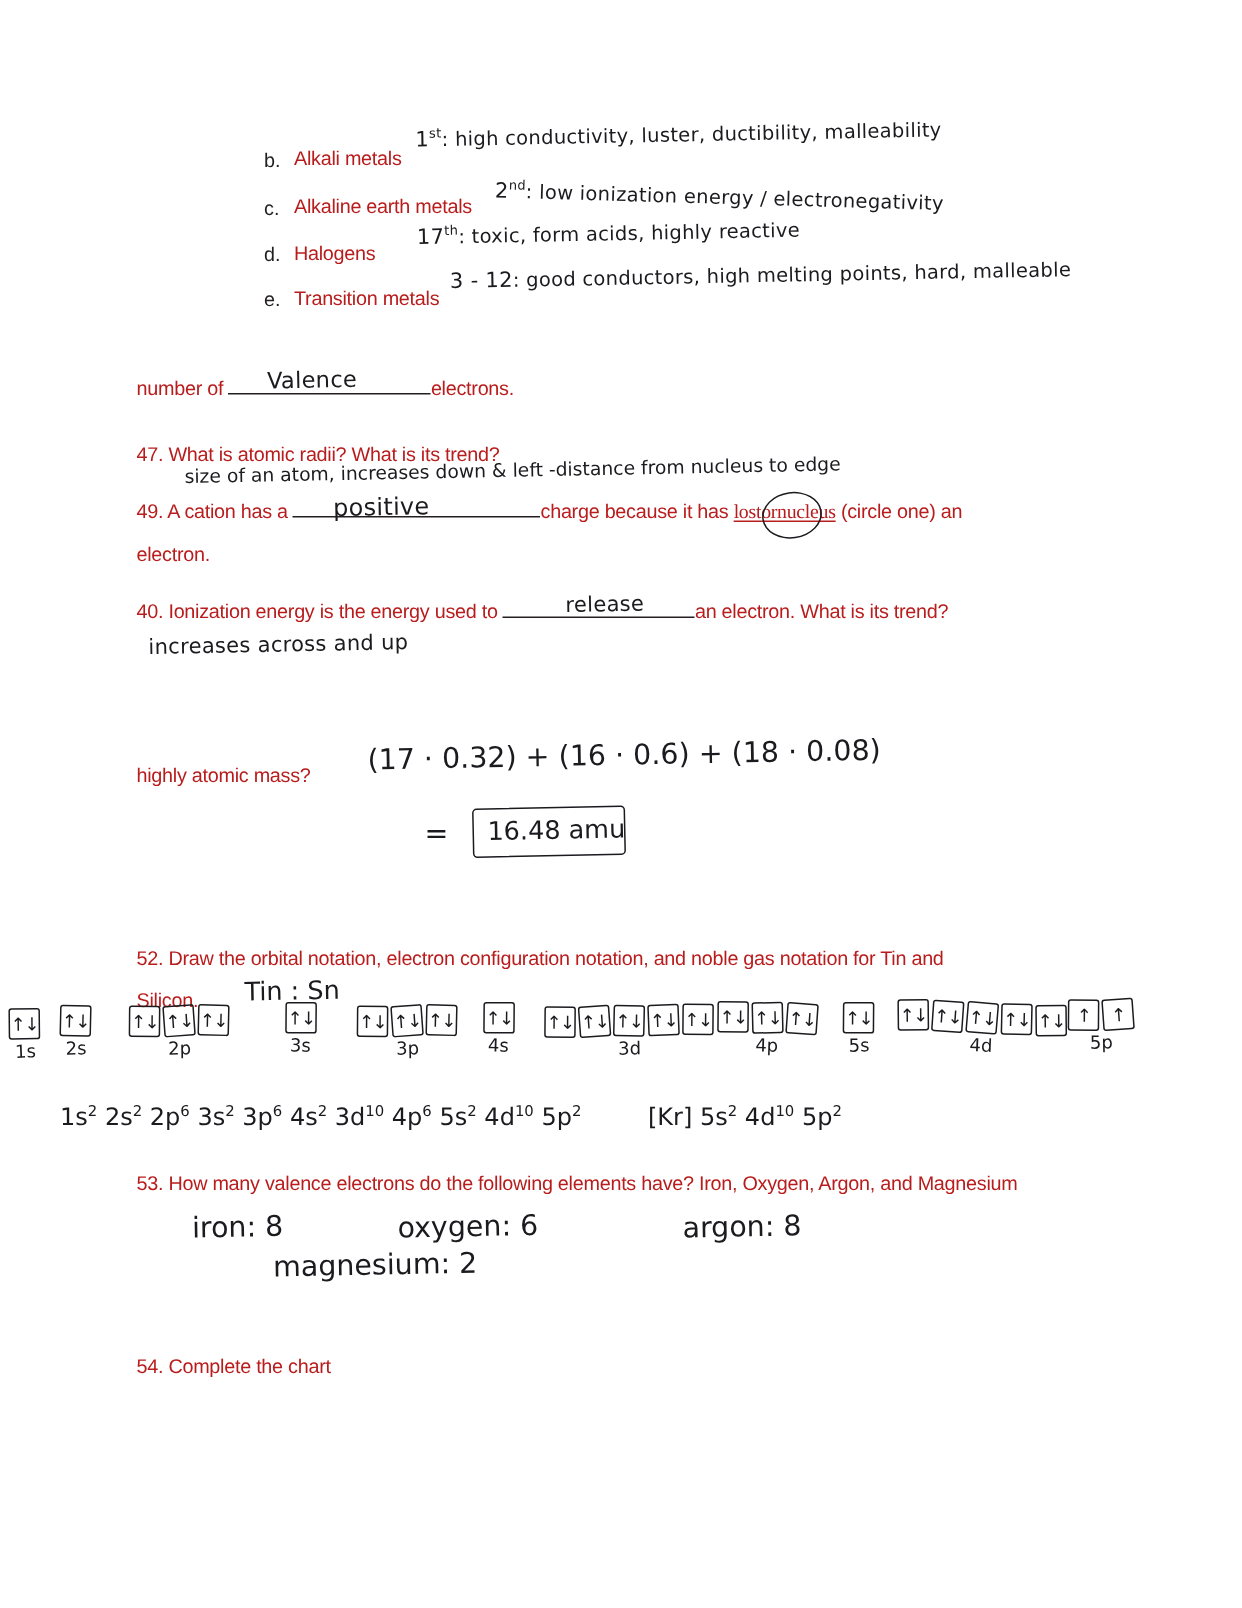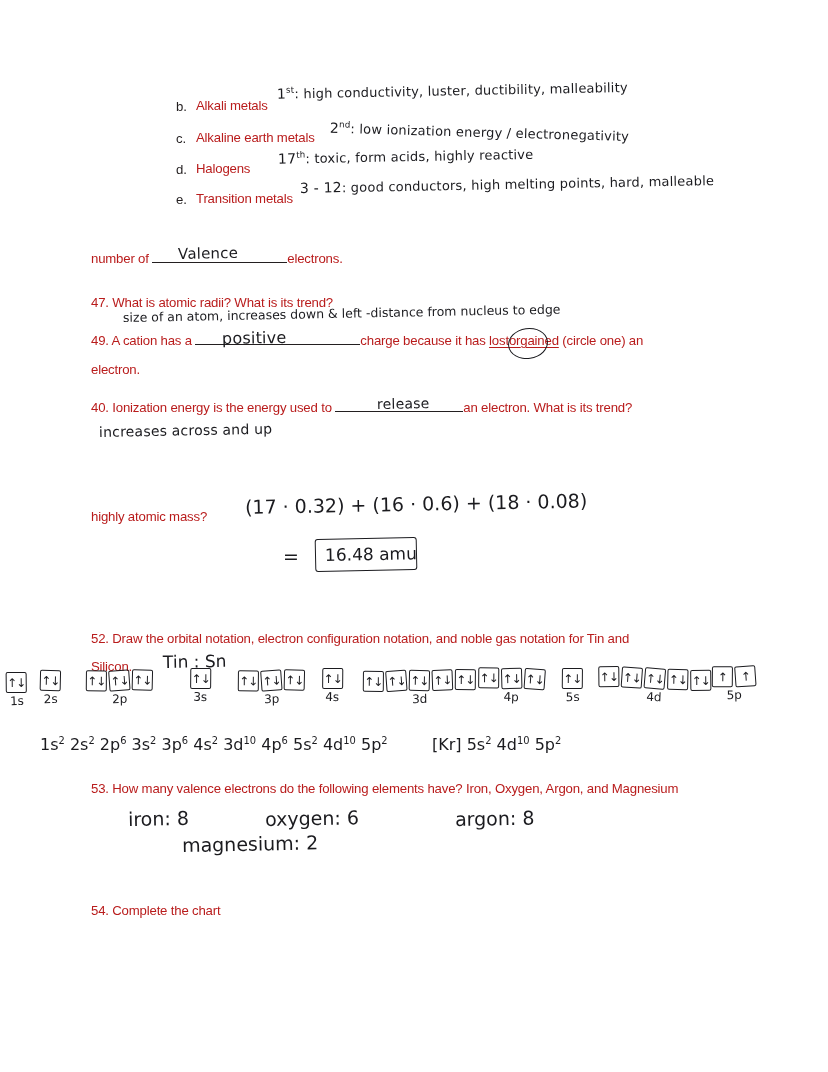--- a/index.html
+++ b/index.html
@@ -40,20 +40,21 @@
   .blank-line {
     display: inline-block;
     border-bottom: 1.2px solid #231f20;
     vertical-align: baseline;
   }
 
   .underline-phrase {
     text-decoration: underline;
     text-underline-offset: 2px;
     text-decoration-thickness: 1px;
+    font-family: Liberation Serif, serif;
   }
 
   
   .hand {
     position: absolute;
     font-family: "DejaVu Sans", sans-serif;
     color: #1b1b1f;
     white-space: nowrap;
     font-weight: 400;
     transform-origin: left center;
@@ -155,21 +156,21 @@
     <span class="blank-line" style="width:135px;"></span><span>electrons.</span>
   </div>
   <div class="hand ink sk3" style="left:178px; top:245px; font-size:15px;">Valence</div>
 
   <div class="printed" style="left:91px; top:296px;">47. What is atomic radii? What is its trend?</div>
   <div class="hand small sk3" style="left:123px; top:310px; font-size:12.5px;">size of an atom, increases down &amp; left -distance from nucleus to edge</div>
 
   <div class="printed" style="left:91px; top:334px;">
     <span>49. A cation has a</span>
     <span class="blank-line" style="width:165px;"></span><span>charge because it has</span>
-    <span class="underline-phrase">lost</span><span class="underline-phrase">or</span><span class="underline-phrase">gained</span>
+    <span class="underline-phrase">lost</span><span class="underline-phrase">or</span><span class="underline-phrase">nucleus</span>
     <span>(circle one) an</span>
   </div>
   <div class="ink-circle" style="left:508px; top:328px; width:38px; height:29px;"></div>
   <div class="hand ink sk3" style="left:222px; top:329px; font-size:16px;">positive</div>
   <div class="printed" style="left:91px; top:363px;">electron.</div>
 
   <div class="printed" style="left:91px; top:401px;">
     <span>40. Ionization energy is the energy used to</span>
     <span class="blank-line" style="width:128px;"></span><span>an electron.  What is its trend?</span>
   </div>

